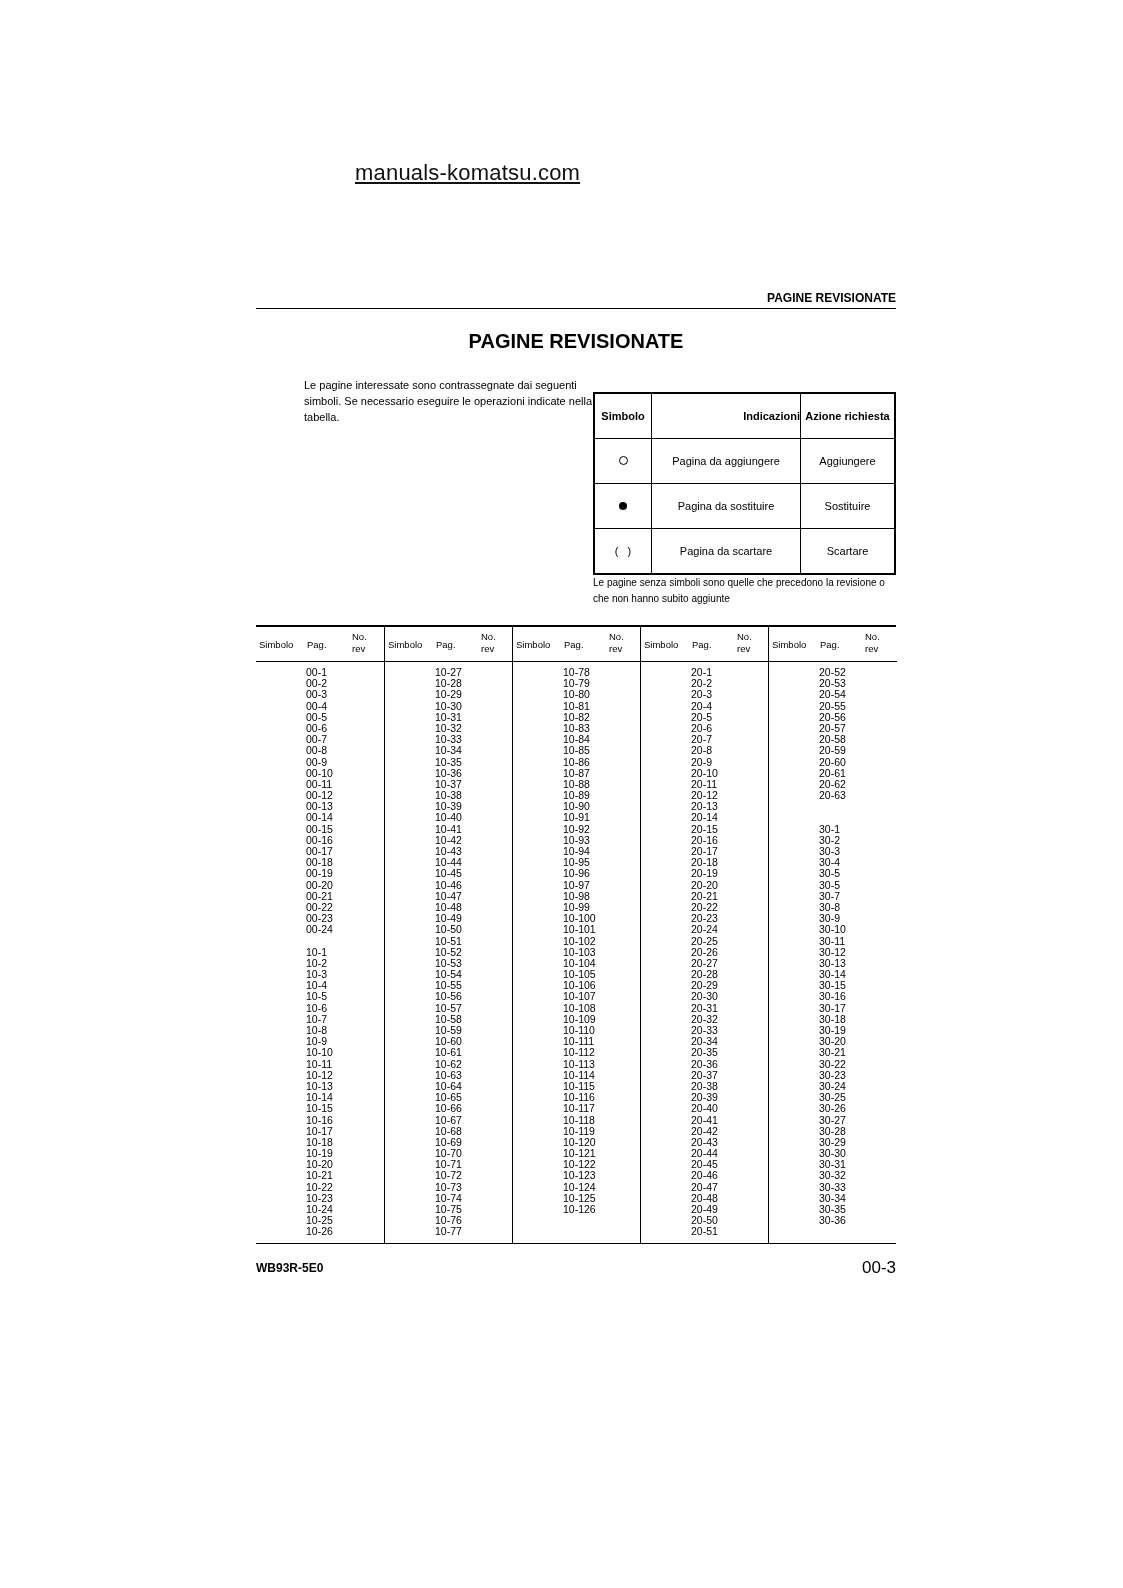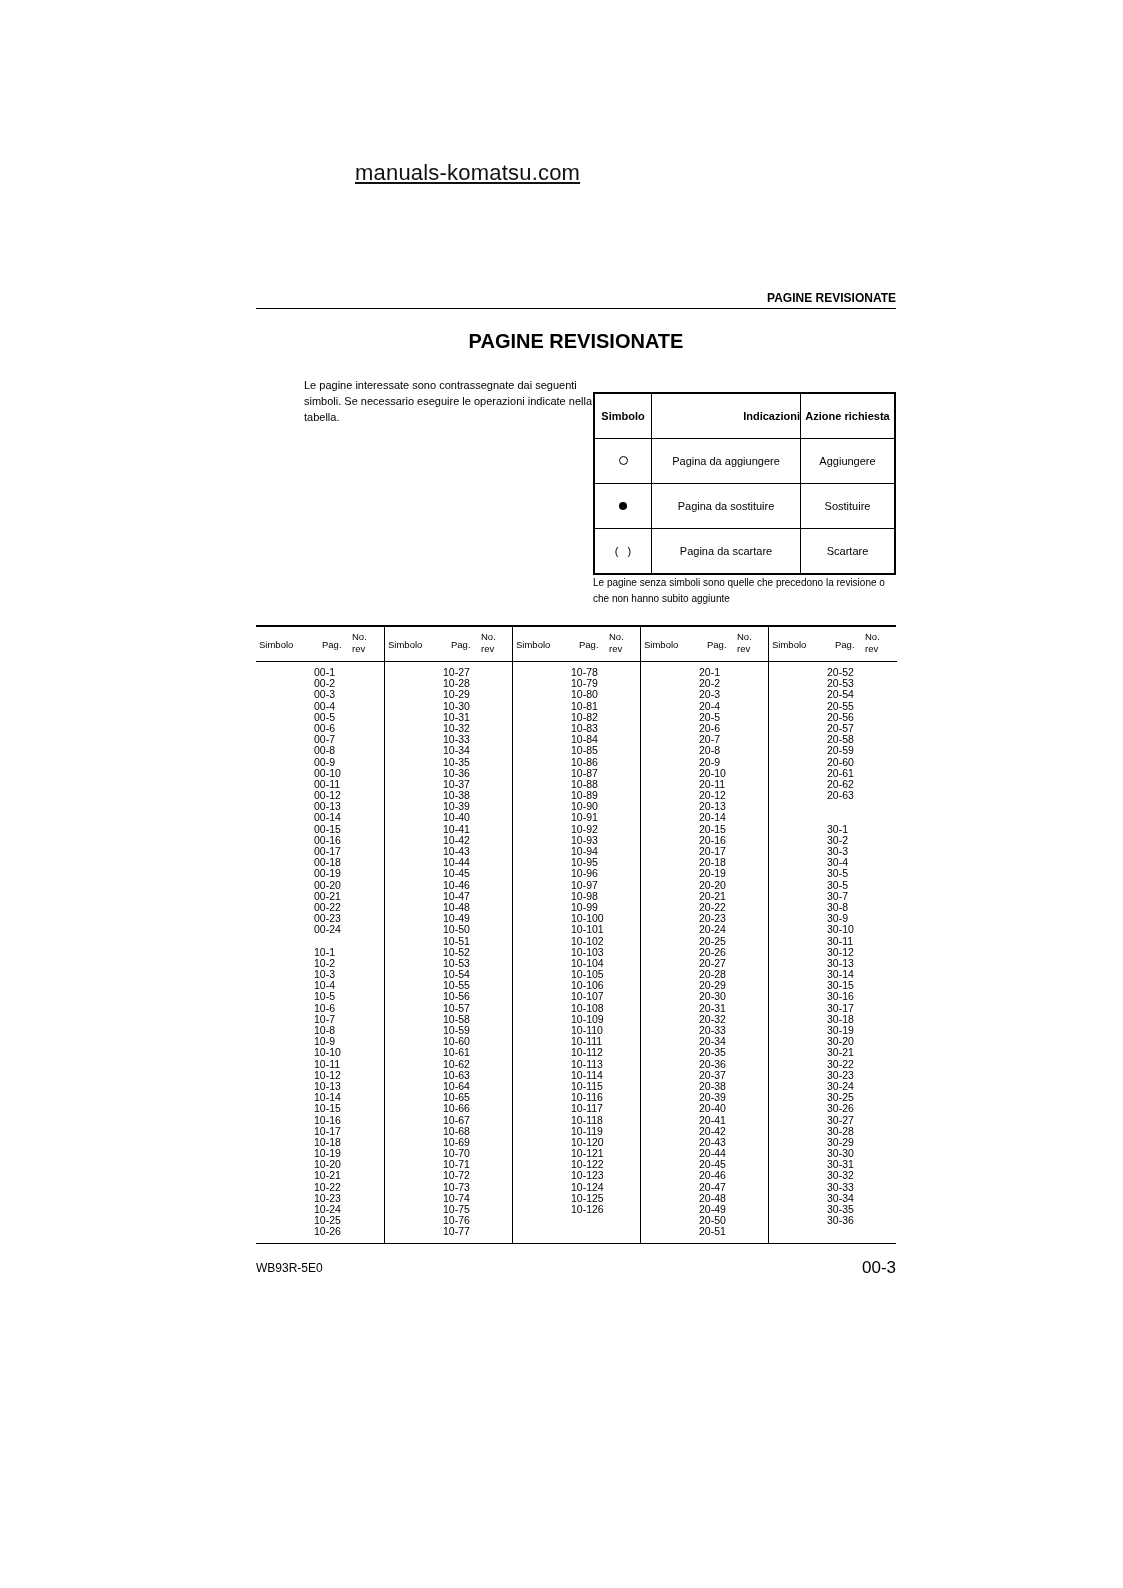--- a/index.html
+++ b/index.html
@@ -12,25 +12,25 @@
   .legend { position:absolute; left:593px; top:392px; border-collapse:collapse; border:2px solid #000; font-size:11px; }
   .legend th, .legend td { border:1px solid #000; text-align:center; vertical-align:middle; height:44px; padding:0; }
   .legend th { font-weight:bold; }
   .legend .c1 { width:56px; } .legend .c2 { width:148px;text-align:right; } .legend .c3 { width:93px; }
   .note { position:absolute; left:593px; top:575px; width:305px; font-size:10px; line-height:16px; }
   .pages { position:absolute; left:256px; top:625px; width:640px; height:616px; border-top:2px solid #000; border-bottom:1px solid #000; }
   .col { position:absolute; top:0; height:100%; width:128px; border-left:1px solid #000; }
   .col:first-child { border-left:none; }
   .col-head { position:absolute; top:0; left:0; width:100%; height:34px; border-bottom:1px solid #000; font-size:9.5px; }
   .col-head .h-sim { position:absolute; left:3px; top:12px; }
-  .col-head .h-pag { position:absolute; left:66px; top:12px; }
+  .col-head .h-pag { position:absolute; left:51px; top:12px; }
   .col-head .h-rev { position:absolute; left:96px; top:4px; line-height:12px; }
-  .col-body { position:absolute; top:40px; left:50px; font-size:10.5px; line-height:11.2px;margin-left:8px; }
+  .col-body { position:absolute; top:40px; left:50px; font-size:10.5px; line-height:11.2px; }
   .col-body div { height:11.2px; white-space:nowrap; }
-  .footer-left { position:absolute; left:256px; top:1261px; font-size:12px; }
+  .footer-left { position:absolute; left:256px; top:1261px; font-size:12px;font-weight:bold; }
   .footer-right { position:absolute; left:796px; top:1258px; width:100px; text-align:right; font-size:17px; }
   .sym-open { display:inline-block; width:7px; height:7px; border:1px solid #000; border-radius:50%; }
   .sym-filled { display:inline-block; width:8px; height:8px; background:#000; border-radius:50%; }
 </style>
 </head>
 <body>
 
 <div class="watermark">manuals-komatsu.com</div>
 
 <div class="running-head">PAGINE REVISIONATE</div>

